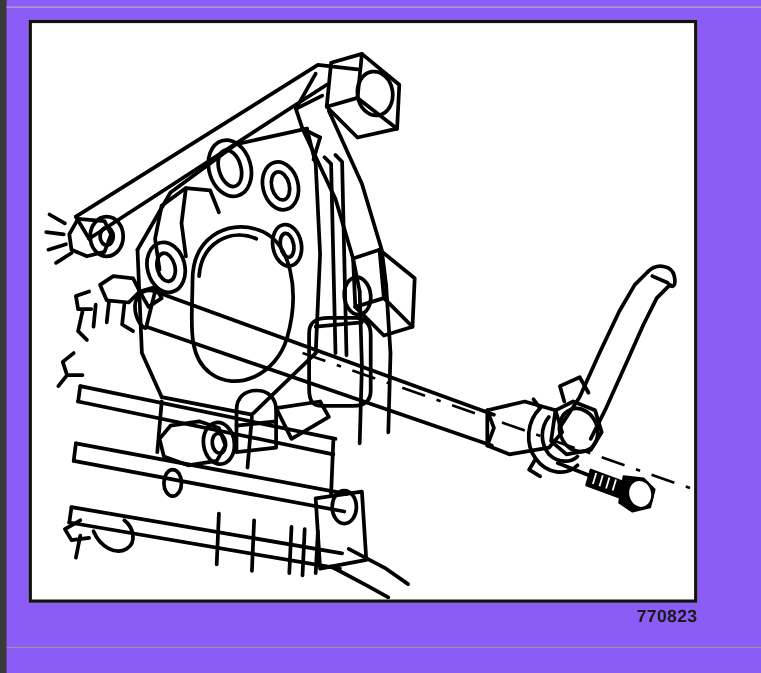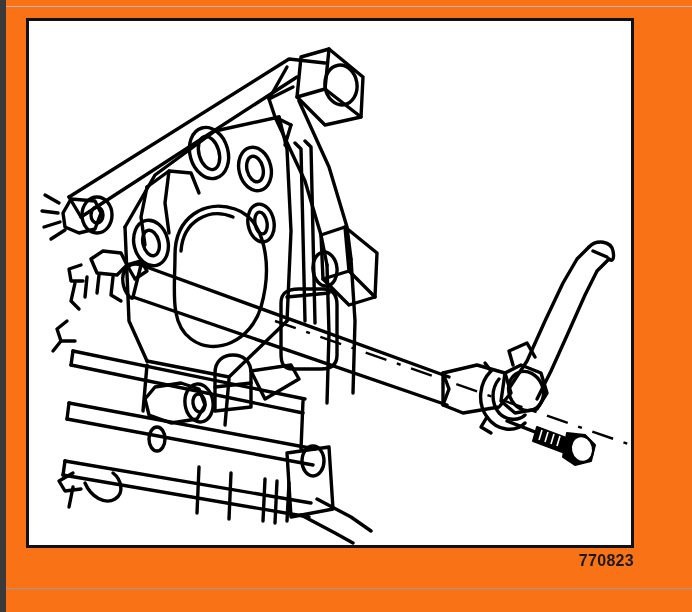--- a/index.html
+++ b/index.html
@@ -12,21 +12,21 @@
     height: 612px;
     position: relative;
     overflow: hidden;
     font-family: "Liberation Sans", sans-serif;
   }
 
   
   #page {
     position: absolute;
     inset: 0;
-    background: #f97316;
+    background: #8b5cf6;
   }
 
   .left-gutter {
     position: absolute;
     left: 0;
     top: 0;
     width: 6px;
     height: 612px;
     background: #3a3a3a;
   }

